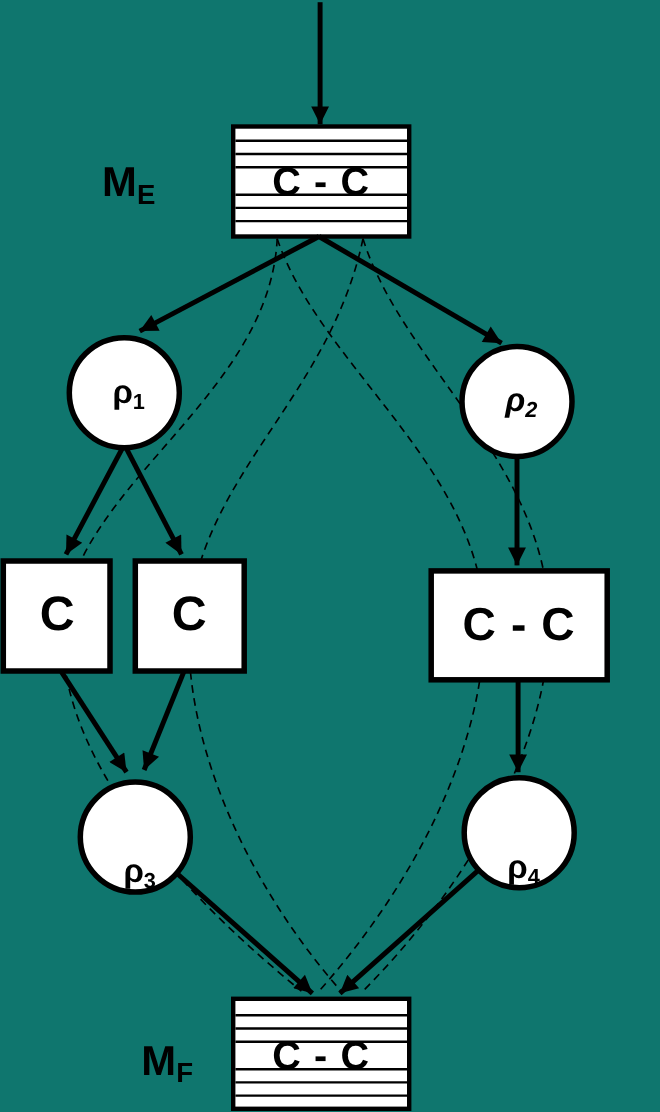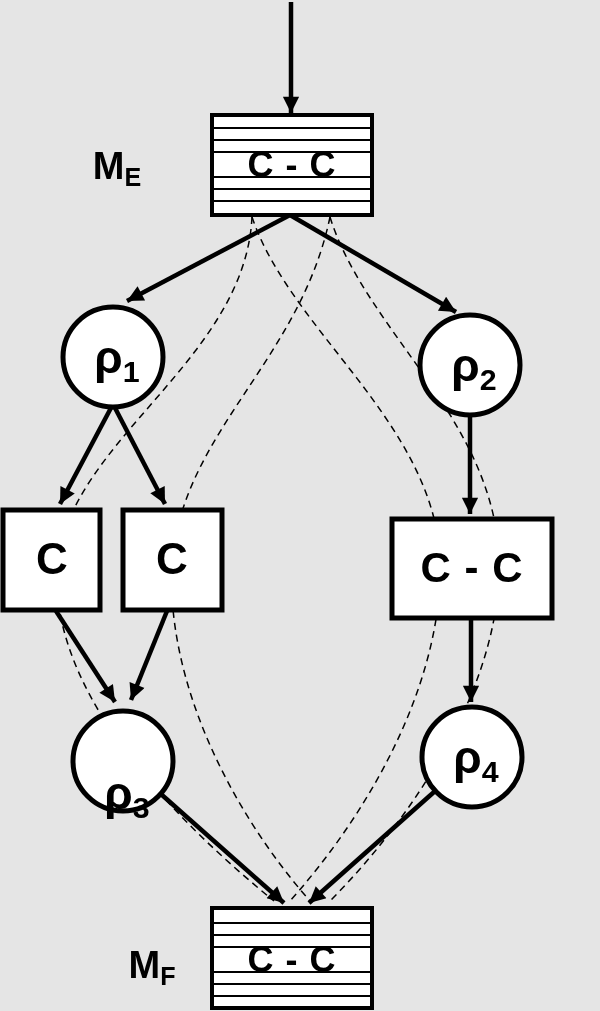--- a/index.html
+++ b/index.html
@@ -1,19 +1,19 @@
 <!DOCTYPE html>
 <html><head>
 <meta charset="utf-8">
 <style>
   html,body{margin:0;padding:0;background:#ffffff;}
   #figure-canvas{
     position:relative;
     width:600px;height:1011px;
-    background:#e5e5e5;
+    background:#0f766e;
     font-family:"Liberation Sans", sans-serif;
     overflow:hidden;
   }
   #diagram-svg{position:absolute;left:0;top:0;}
   .lbl{
     position:absolute;
     transform:translate(-50%,-50%);
     font-weight:bold;
     color:#000;
     white-space:nowrap;
@@ -21,21 +21,21 @@
   }
   .lbl .subscript{
     display:inline-block;
     font-size:0.66em;
     transform:translateY(0.28em);
   }
   .marking-text{font-size:36px;letter-spacing:1px;}
   .square-text{font-size:44px;}
   .rect-text{font-size:42px;letter-spacing:1px;}
   .m-label{font-size:38px;}
-  .place-label{font-size:46px;}
+  .place-label{font-size:30px;}
 </style>
 </head>
 <body>
 
 <div id="figure-canvas">
 
   <svg id="diagram-svg" width="600" height="1011" viewBox="0 0 600 1011">
     <defs>
       <marker id="ah" viewBox="0 0 10 10" refX="10" refY="5" markerWidth="4.6" markerHeight="3.6" orient="auto">
         <path d="M0,0 L10,5 L0,10 Z" fill="#000"></path>
@@ -100,35 +100,35 @@
   <div class="lbl m-label" style="left:117px;top:166px;">
     <span>M</span><span class="subscript">E</span>
   </div>
 
   <div class="lbl marking-text" style="left:292px;top:165px;">C - C</div>
 
   <div class="lbl place-label" style="left:117px;top:357px;">
     <span>ρ</span><span class="subscript">1</span>
   </div>
 
-  <div class="lbl place-label" style="left:474px;top:365px;">
+  <div class="lbl place-label" style="left:474px;top:365px;font-style:italic;">
     <span>ρ</span><span class="subscript">2</span>
   </div>
 
   <div class="lbl square-text" style="left:52px;top:559px;">C</div>
 
   <div class="lbl square-text" style="left:172px;top:559px;">C</div>
 
   <div class="lbl rect-text" style="left:472px;top:568px;">C - C</div>
 
   <div class="lbl place-label" style="left:127px;top:761px;margin-top:32px;">
     <span>ρ</span><span class="subscript">3</span>
   </div>
 
-  <div class="lbl place-label" style="left:476px;top:757px;">
+  <div class="lbl place-label" style="left:476px;top:789px;">
     <span>ρ</span><span class="subscript">4</span>
   </div>
 
   <div class="lbl m-label" style="left:152px;top:965px;">
     <span>M</span><span class="subscript">F</span>
   </div>
 
   <div class="lbl marking-text" style="left:292px;top:960px;">C - C</div>
 
 </div>

